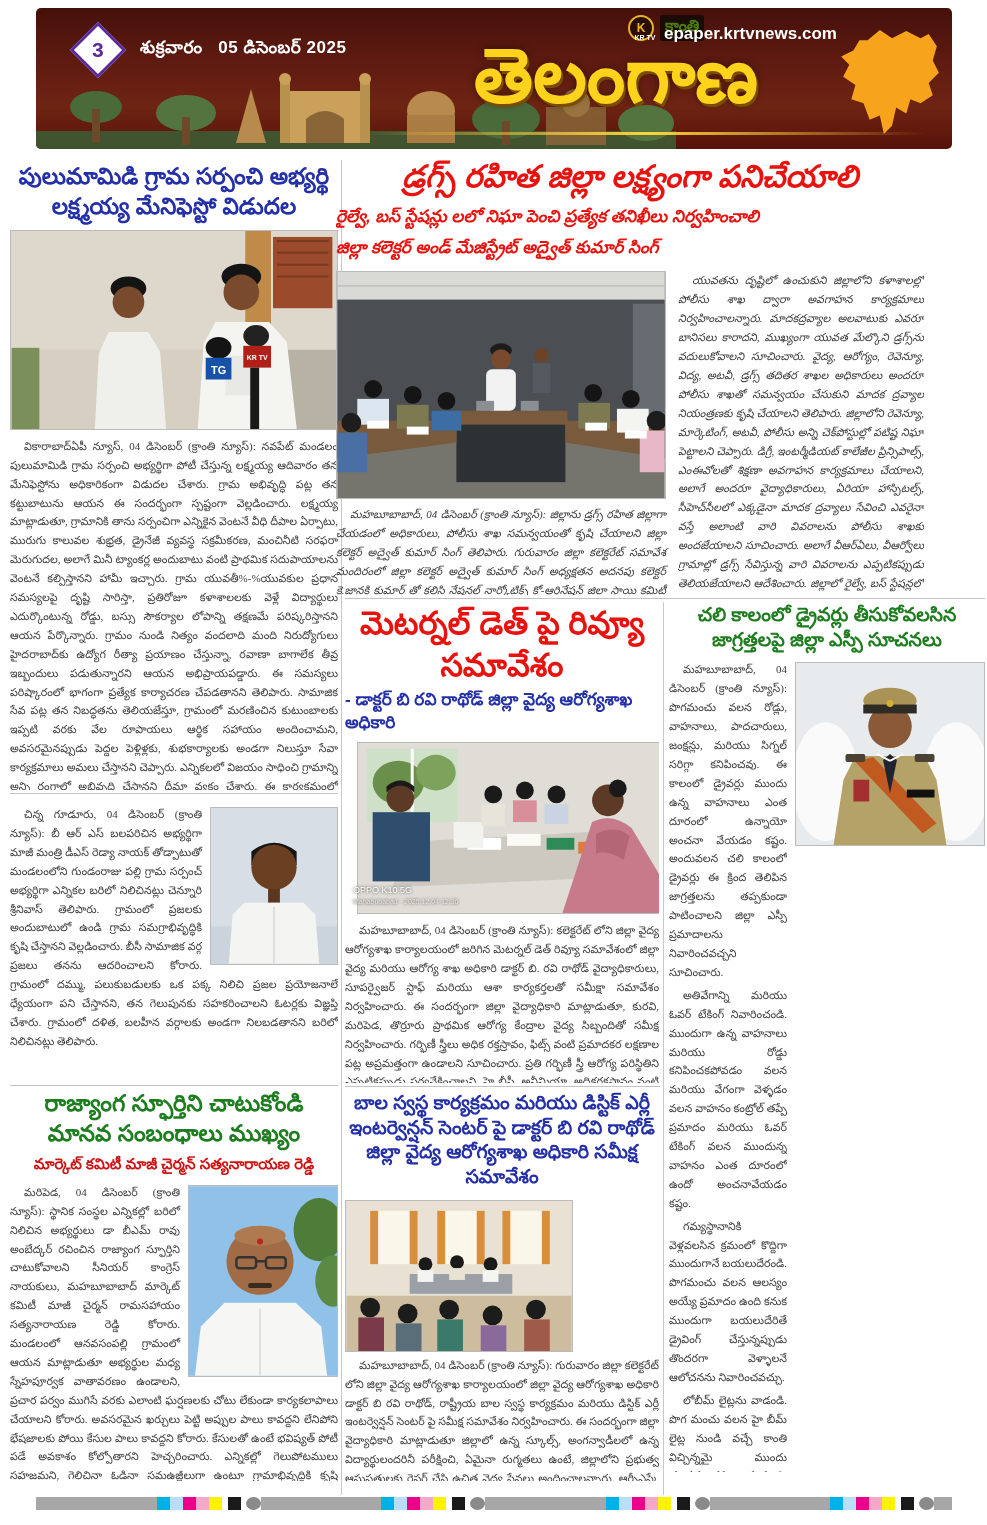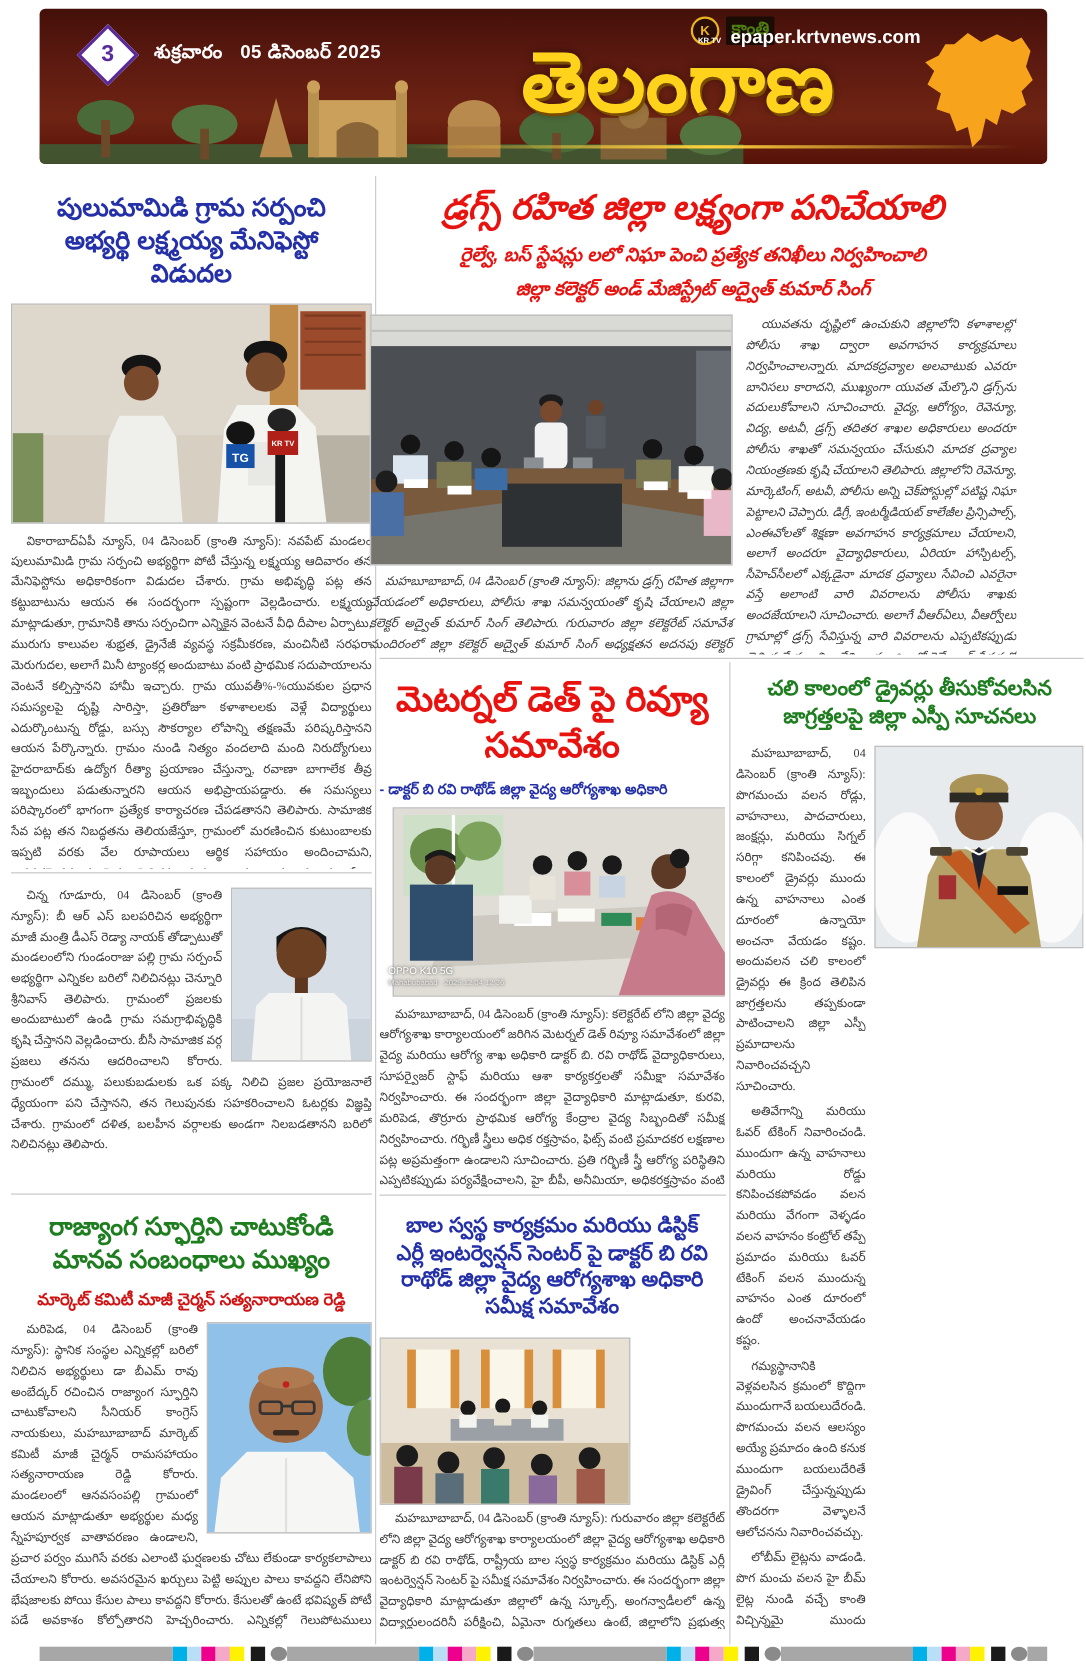--- a/index.html
+++ b/index.html
@@ -23,29 +23,29 @@
   .logo .kbadge{width:22px;height:22px;border-radius:50%;border:2px solid #e8b422;color:#e8b422;
                 display:flex;align-items:center;justify-content:center;font-size:12px;font-weight:bold;background:#2a0d06;}
   .logo .krtv{color:#ffffff;font-size:7px;font-weight:bold;margin-top:20px;margin-left:-24px;width:24px;text-align:center;}
   .logo .kranthi{background:#1a0b05;color:#4d7c0f;font-weight:bold;font-size:16px;padding:2px 5px;border-radius:2px;}
   .tsmap{position:absolute;right:8px;top:20px;width:108px;height:112px;}
   
   .vrule{position:absolute;width:1px;background:#c8c8c8;}
   .hrule{position:absolute;height:1px;background:#c2c2c2;}
   
   .art{position:absolute;overflow:hidden;}
-  .art h1,.art h2{margin:12px;text-align:center;line-height:1.3;}
+  .art h1,.art h2{margin:0;text-align:center;line-height:1.3;}
   .red{color:#e8120f;} .blue{color:#2430a8;} .green{color:#1e7d1f;}
   .mainhead{font-size:31px;font-weight:800;}
-  .subhead{font-size:17px;font-weight:bold;color:#e8120f;text-align:center;margin-top:9px;line-height:1.3;}
+  .subhead{font-size:17px;font-weight:bold;color:#e8120f;margin-top:9px;line-height:1.3;}
   .h-left{font-size:23px;font-weight:800;}
   .h-mid{font-size:32px;font-weight:800;}
   .h-small{font-size:19px;font-weight:800;}
   .byline-red{color:#d01212;font-size:15px;font-weight:bold;text-align:center;margin-top:6px;}
-  .byline-blue{color:#2430a8;font-size:13px;font-weight:bold;margin-top:4px;}
+  .byline-blue{color:#2430a8;font-size:17px;font-weight:bold;margin-top:4px;}
   .body-txt{font-family:"Liberation Serif", serif;color:#3a3a3a;font-size:11px;line-height:1.72;
             text-align:justify;text-indent:14px;}
   .body-txt p{margin:0 0 4px 0;text-indent:14px;}
   .photo{display:block;background:#ddd;}
   .ph-frame{border:1px solid #bbb;}
   
   .maincols{display:flex;gap:12px;margin-top:12px;}
   .maincols .colL{width:330px;flex:none;}
   .maincols .colR{flex:1;}
   .float-r{float:right;margin:2px 0 4px 8px;}

